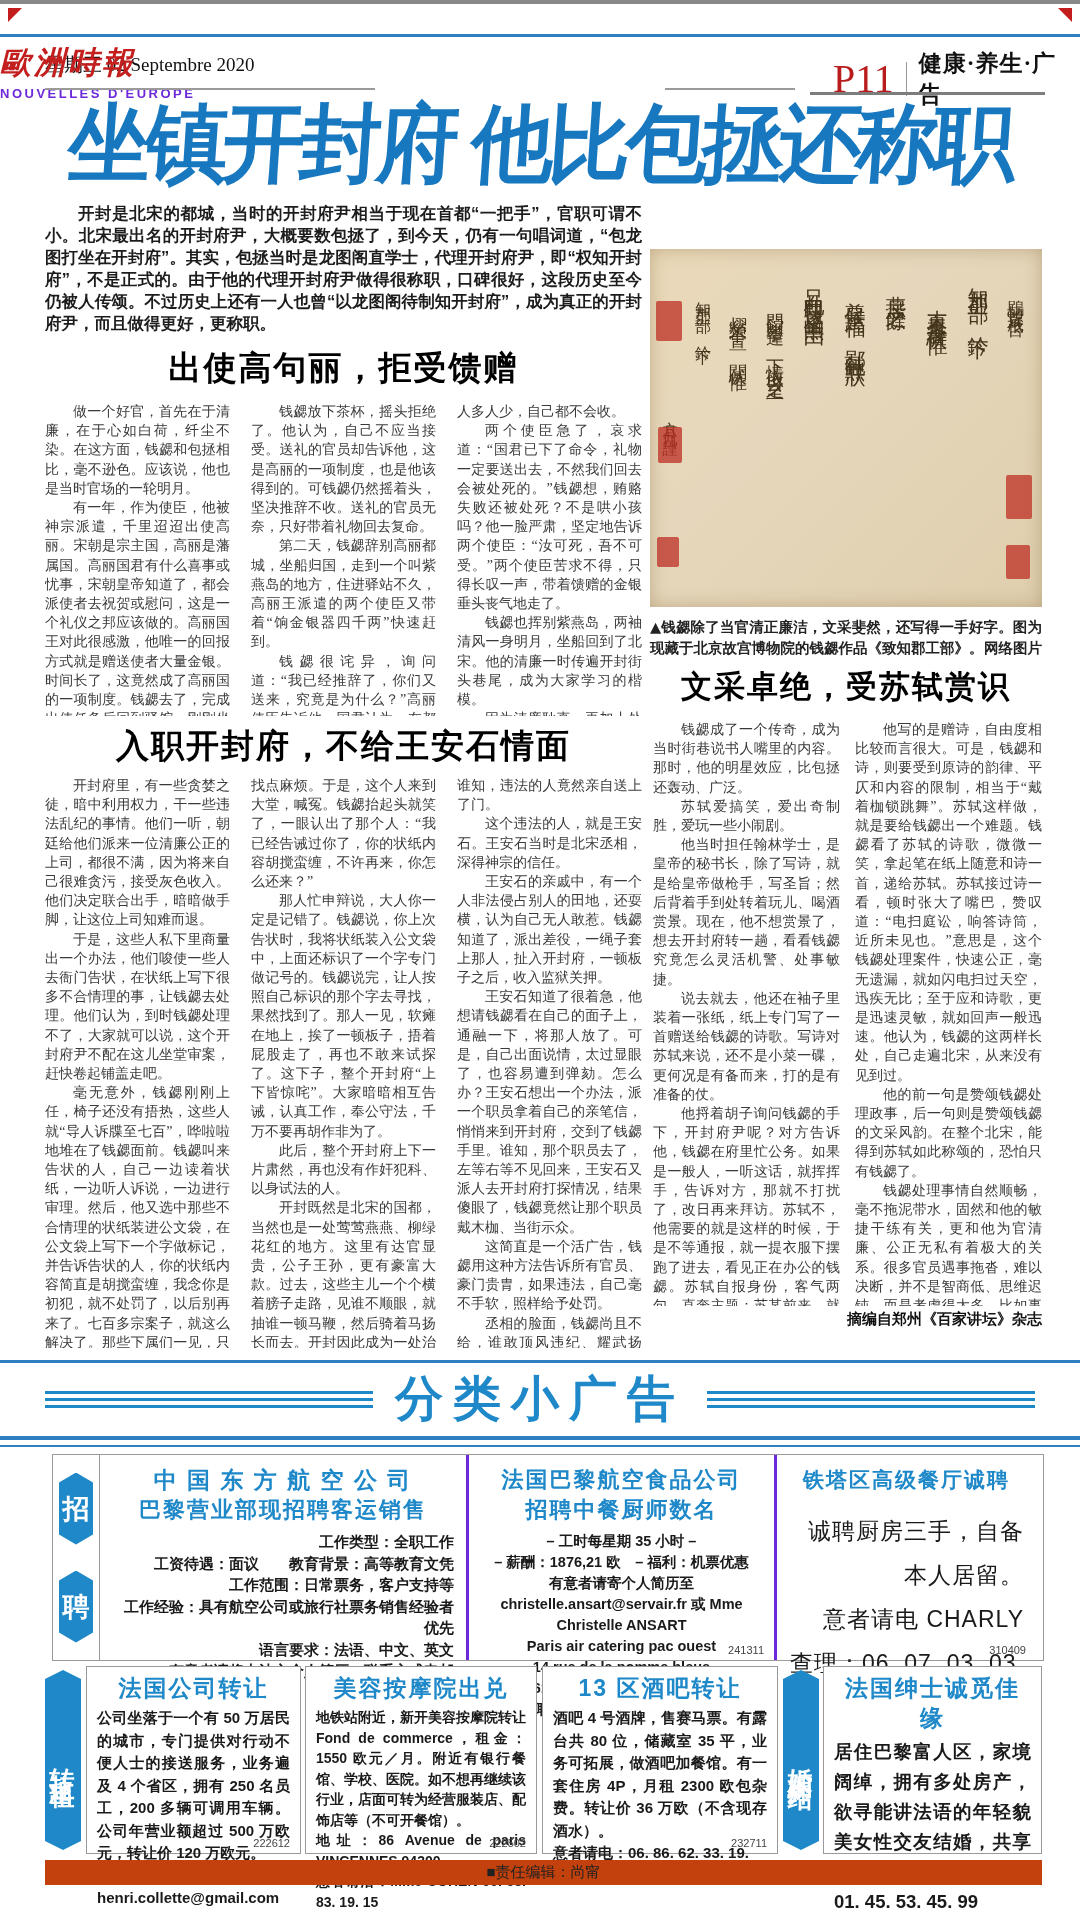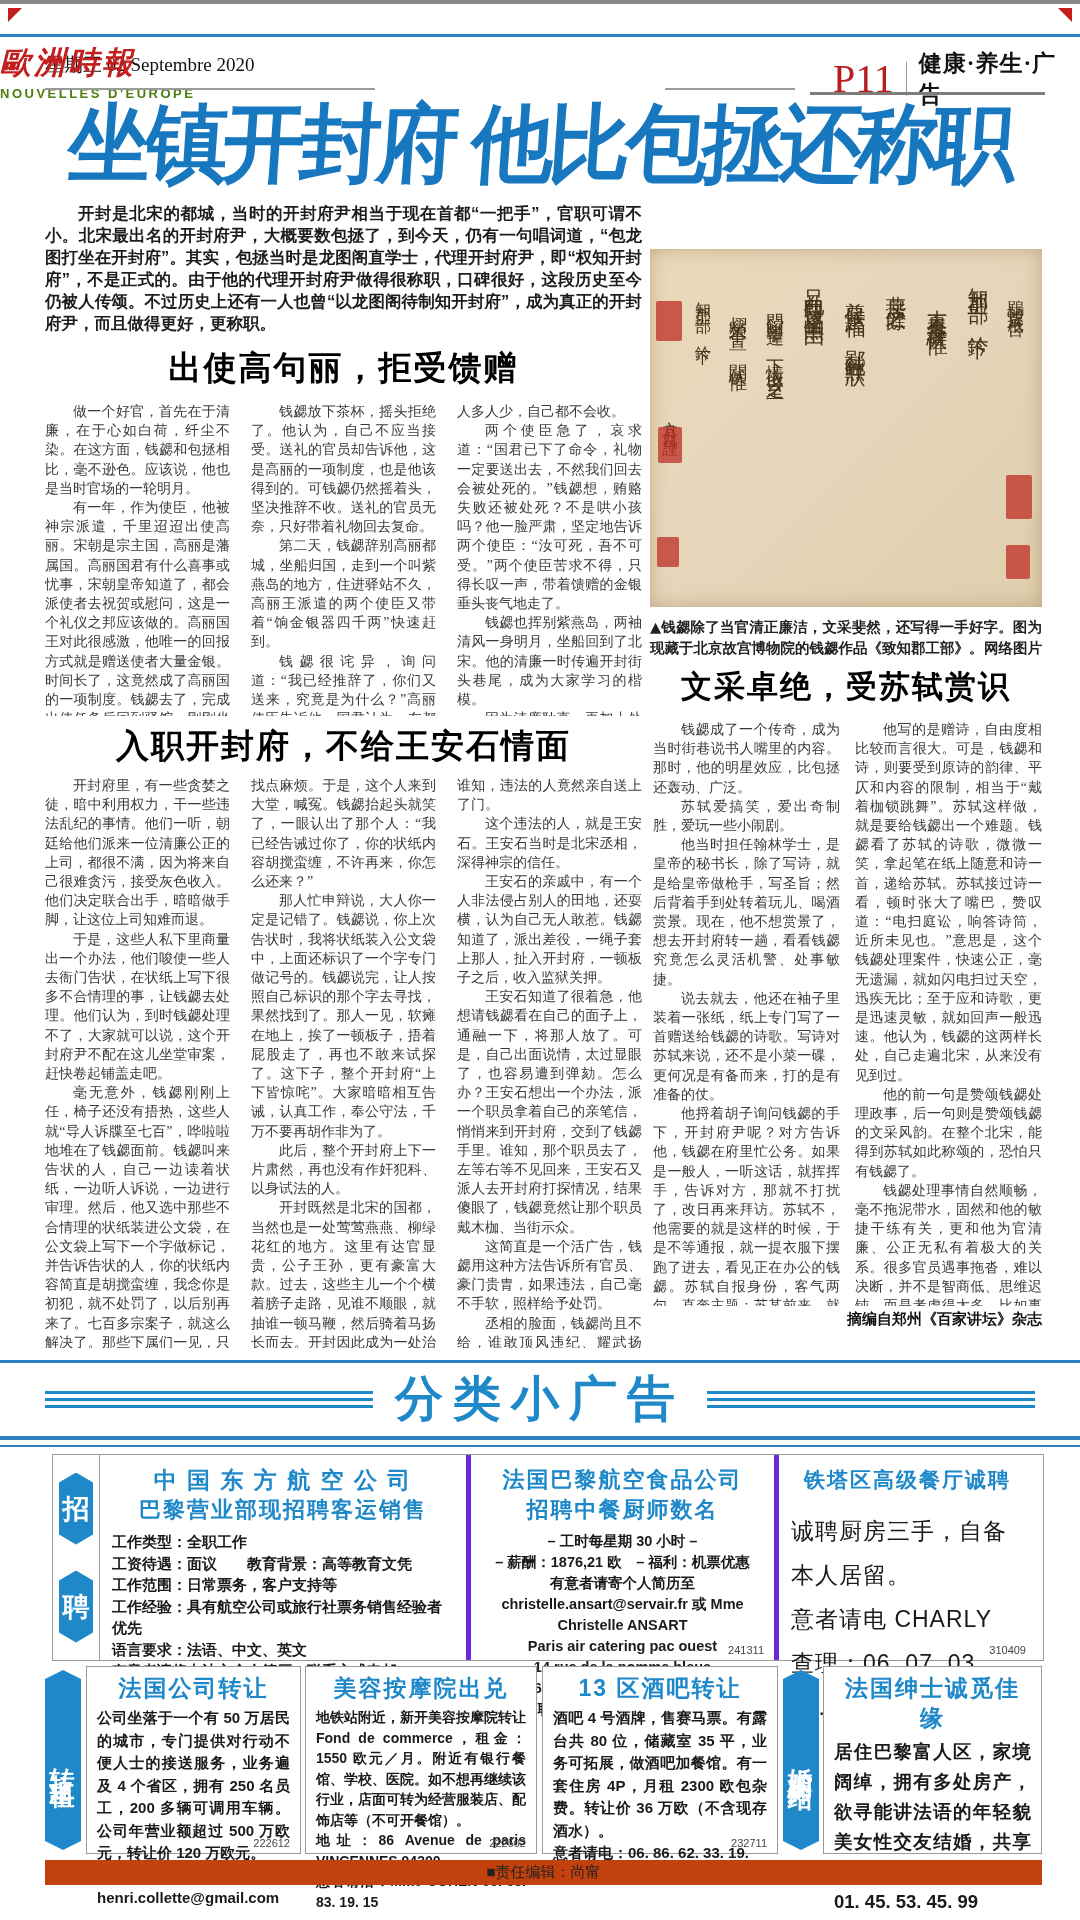--- a/index.html
+++ b/index.html
@@ -6,21 +6,21 @@
   .page{position:relative;width:1080px;height:1920px;background:#ffffff;margin:4px auto;
         font-family:"Liberation Sans",sans-serif;overflow:hidden;}
   
   .corner{position:absolute;width:0;height:0;border-style:solid;}
   .corner.tl{left:8px;top:4px;border-width:14px 14px 0 0;border-color:#c41d1d transparent transparent transparent;}
   .corner.tr{right:8px;top:4px;border-width:0 14px 14px 0;border-color:transparent #c41d1d transparent transparent;}
   .topline{position:absolute;left:0;top:30px;width:1080px;height:3px;background:#2e7fc1;}
   .date{position:absolute;left:45px;top:48px;font-family:"Liberation Serif",serif;font-size:19px;color:#111;}
   .logo{position:absolute;left:0;top:38px;width:1080px;}
   .logo .cn{font-family:"DejaVu Serif",serif;font-style:italic;font-weight:bold;font-size:31px;color:#c31f1f;letter-spacing:3px;}
-  .logo .fr{font-size:13px;color:#4d7c0f;letter-spacing:2.5px;margin-top:2px;font-weight:bold;}
+  .logo .fr{font-size:13px;color:#6d28d9;letter-spacing:2.5px;margin-top:2px;font-weight:bold;}
   .hrule{position:absolute;height:2px;background:#9a9a9a;top:84px;}
   .hrule.l{left:45px;width:330px;}
   .hrule.r{left:665px;width:130px;}
   .pageno{position:absolute;left:833px;top:44px;display:flex;align-items:center;}
   .pageno .p{font-family:"Liberation Serif",serif;font-size:40px;color:#b91c1c;line-height:40px;}
   .pageno .sep{width:1px;height:34px;background:#999;margin:0 12px;}
   .pageno .sec{font-family:"Liberation Serif",serif;font-weight:bold;font-size:23px;color:#111;letter-spacing:1px;}
   .prule{position:absolute;left:810px;top:88px;width:235px;height:3px;background:#7d7d7d;}
   
   .headline{position:absolute;left:0;top:92px;width:1080px;text-align:center;
@@ -67,23 +67,23 @@
   .ads-head .t{font-size:48px;font-weight:bold;color:#1e88c9;letter-spacing:10px;margin:0 22px;white-space:nowrap;}
   .tri-lines{flex:1;display:flex;flex-direction:column;gap:4px;}
   .tri-lines i{display:block;height:3px;background:#1e88c9;}
   .adrow1{position:absolute;left:52px;top:1450px;width:990px;height:205px;border:1px solid #9a9a9a;display:flex;}
   .labelcell{width:46px;border-right:1px solid #9a9a9a;display:flex;flex-direction:column;
              align-items:center;justify-content:center;gap:26px;}
   .badge1{width:34px;height:72px;background:#1e88c9;color:#fff;font-weight:bold;font-size:27px;
           display:flex;align-items:center;justify-content:center;
           clip-path:polygon(50% 0,100% 14%,100% 86%,50% 100%,0 86%,0 14%);}
   .adcell{position:relative;padding:10px 12px 4px 12px;box-sizing:border-box;}
-  .adcell + .adcell{border-left:5px solid #6d28d9;}
+  .adcell + .adcell{border-left:3px solid #6d28d9;}
   .ad-title{color:#1e88c9;font-weight:bold;font-size:22px;line-height:30px;text-align:center;letter-spacing:2px;}
-  .ad-body{margin-top:6px;font-weight:bold;font-size:15.5px;line-height:24px;color:#1a1a1a;}
+  .ad-body{margin-top:6px;font-weight:bold;font-size:15.5px;line-height:24px;color:#1a1a1a;text-align:right;}
   .ad-body p{margin:0;}
   .ad-body.center{text-align:center;font-size:14.5px;line-height:21px;}
   .ad-body.big{font-weight:normal;font-size:23px;line-height:44px;letter-spacing:1px;margin-top:14px;}
   .ref{position:absolute;right:10px;bottom:4px;font-size:11px;color:#444;font-weight:normal;}
   .adrow2{position:absolute;left:45px;top:1662px;width:997px;height:188px;display:flex;align-items:stretch;}
   .vbadge{width:36px;background:#1e88c9;color:#fff;font-weight:bold;font-size:25px;
           writing-mode:vertical-rl;text-orientation:upright;display:flex;align-items:center;justify-content:center;
           letter-spacing:6px;margin:4px 0;
           clip-path:polygon(50% 0,100% 5%,100% 95%,50% 100%,0 95%,0 5%);}
   .adbox{position:relative;border:1px solid #9a9a9a;box-sizing:border-box;padding:6px 10px;background:#fff;}
@@ -237,21 +237,21 @@
           <p>工作经验：具有航空公司或旅行社票务销售经验者优先</p>
           <p>语言要求：法语、中文、英文</p>
           <p>有意者请将中法文个人简历、联系方式电邮</p>
           <p>至  info@chinaeastern.fr</p>
         </div>
     </div>
     <div class="adcell" style="width:308px;">
       <div class="ad-title">法国巴黎航空食品公司</div>
       <div class="ad-title">招聘中餐厨师数名</div>
       <div class="ad-body center">
-          <p>– 工时每星期 30 小时 –</p>
+          <p>– 工时每星期 35 小时 –</p>
           <p>– 薪酬：1876,21 欧　– 福利：机票优惠</p>
           <p>有意者请寄个人简历至</p>
           <p>christelle.ansart@servair.fr 或 Mme Christelle ANSART</p>
           <p>Paris air catering pac ouest</p>
           <p>14 rue de la pomme bleue</p>
           <p>BP 16144  95701 Roissy CDG cedex</p>
           <p>联系电话：01.48.16.27.25</p>
         </div>
       <div class="ref">241311</div>
     </div>

